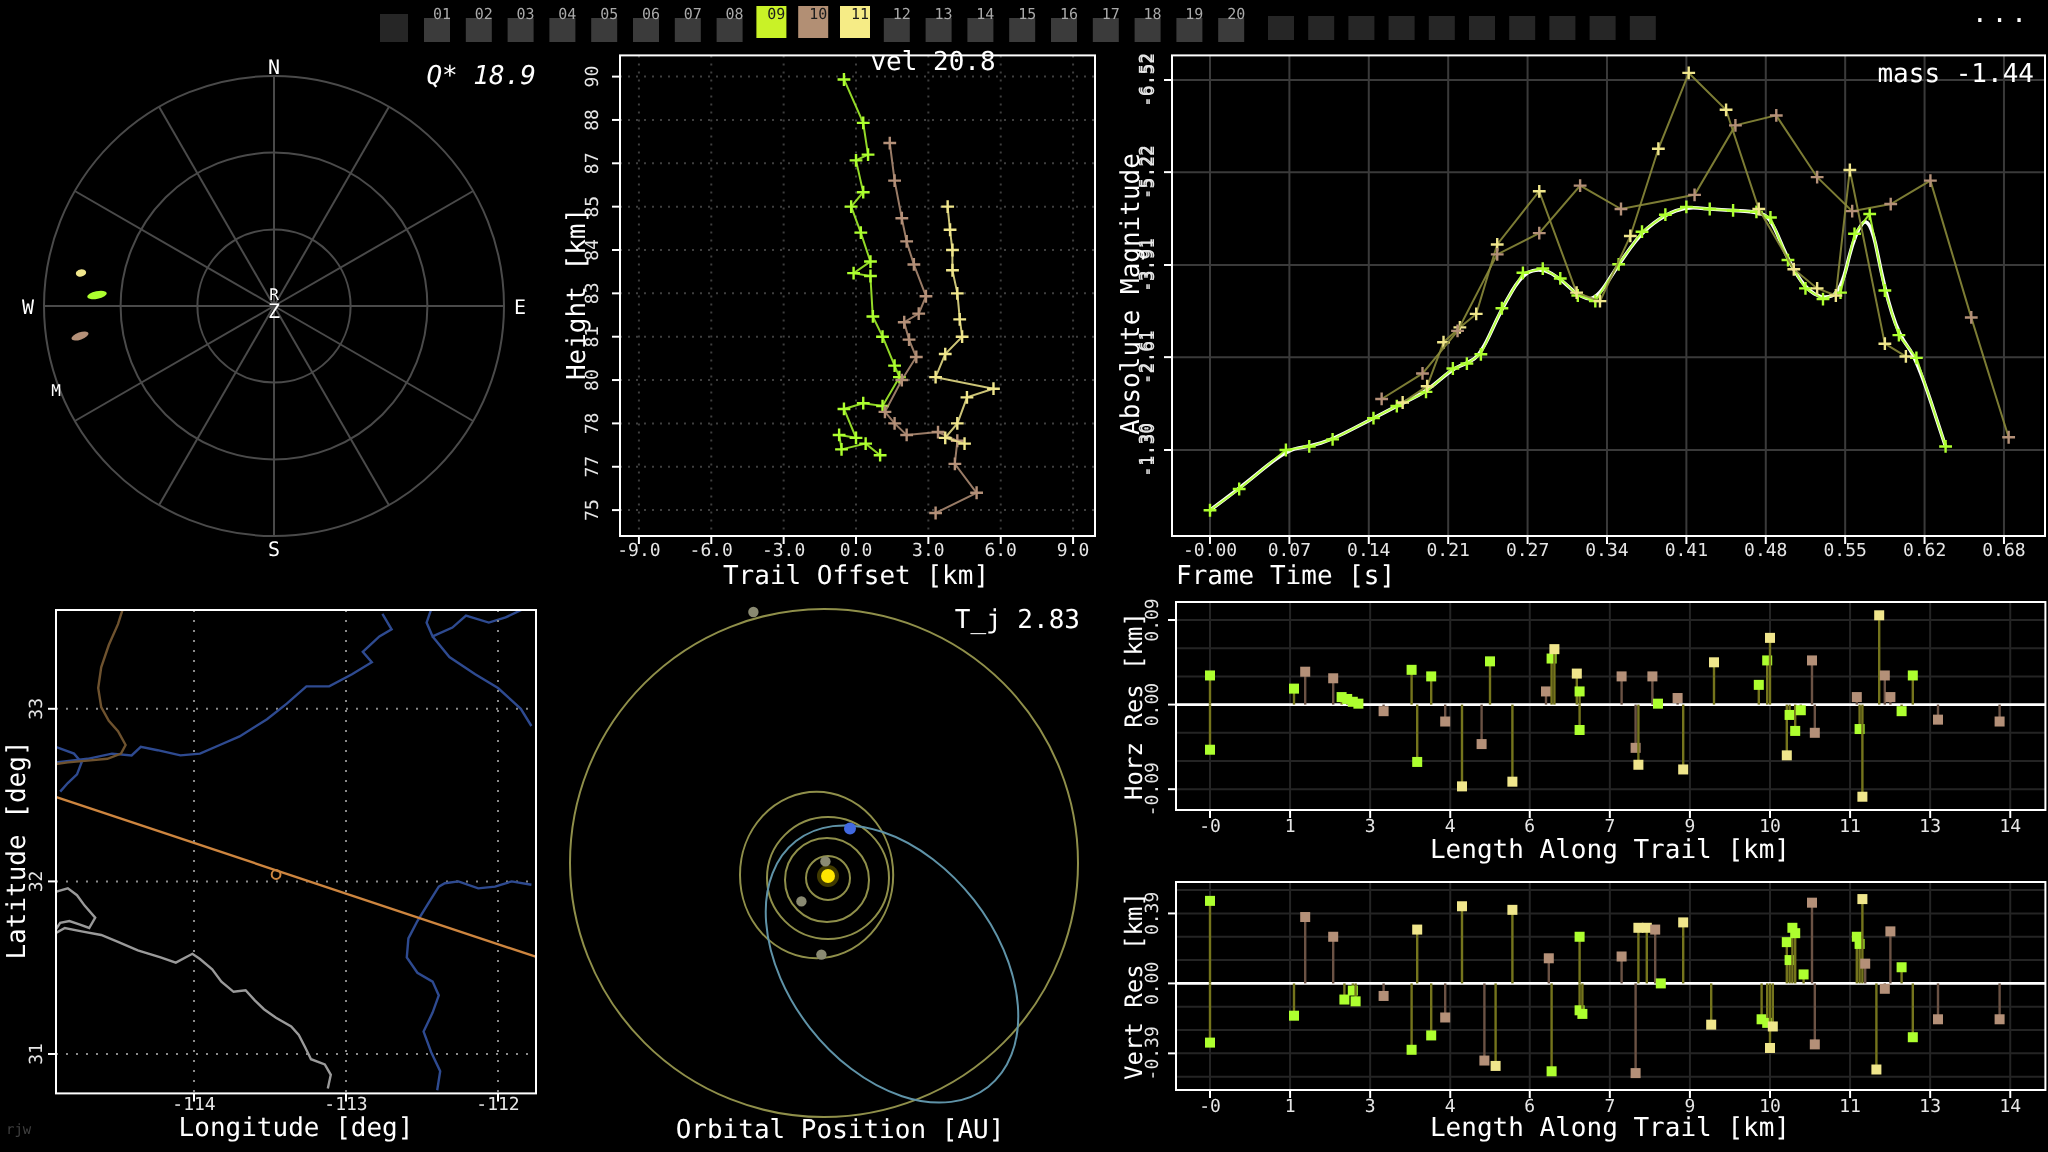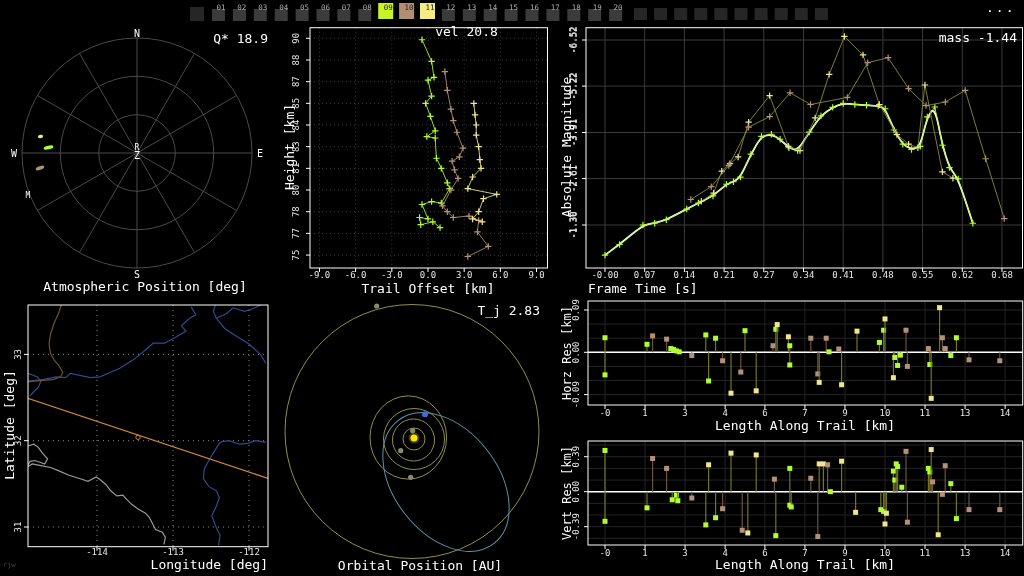--- a/index.html
+++ b/index.html
@@ -3,31 +3,31 @@
 <meta charset="utf-8">
 <style>
   html,body{margin:0;padding:0;background:#000;}
   #app{position:relative;width:1024px;height:576px;background:#000;overflow:hidden;
        font-family:"DejaVu Sans Mono",monospace;color:#fff;}
   #cv{position:absolute;left:0;top:0;}
   .lbl{position:absolute;white-space:nowrap;font-size:13px;color:#fff;}
   .rot{transform:translate(-50%,-50%) rotate(-90deg);transform-origin:center;}
   #timestamp{left:8px;top:5px;font-size:13.5px;}
   #menu-dots{left:986px;top:0px;font-size:13px;letter-spacing:2px;cursor:pointer;}
-  #q-label{left:158px;top:31px;width:110px;text-align:right;}
+  #q-label{left:158px;top:31px;width:110px;text-align:right;font-style:italic;}
   #vel-label{left:390px;top:24px;width:153px;text-align:center;}
   #mass-label{left:849px;top:30px;width:168px;text-align:right;}
   #tj-label{left:399px;top:303px;width:141px;text-align:right;}
   #xlabel-atmo{left:0px;top:279px;width:290px;text-align:center;}
   #xlabel-trail{left:308px;top:281px;width:240px;text-align:center;}
   #ylabel-trail{left:289px;top:147px;}
   #xlabel-mag{left:588px;top:281px;width:434px;text-align:left;}
   #ylabel-mag{left:566px;top:147px;}
   #ylabel-map{left:9px;top:425px;}
-  #xlabel-map{left:28px;top:557px;width:240px;text-align:right;}
+  #xlabel-map{left:28px;top:557px;width:240px;text-align:center;}
   #xlabel-orbital{left:289px;top:558px;width:262px;text-align:center;}
   #ylabel-horz{left:567px;top:353px;font-size:12px;}
   #xlabel-horz{left:588px;top:418px;width:434px;text-align:center;}
   #ylabel-vert{left:567px;top:493px;font-size:12px;}
   #xlabel-vert{left:588px;top:557px;width:434px;text-align:center;}
   #watermark{left:3px;top:561px;font-size:7px;color:#3f3f3f;}
   text{font-family:"DejaVu Sans Mono",monospace;}
   .tk{font-size:9px;fill:#e6e6e6;}
   .cp{font-size:10px;fill:#ffffff;}
   .cz{font-size:8px;fill:#ffffff;}
@@ -725,21 +725,20 @@
       </g>
     </svg>
 
 <div class="lbl" id="menu-dots">...</div>
 
 <div class="lbl" id="q-label">Q* 18.9</div>
 <div class="lbl" id="vel-label">vel 20.8</div>
 <div class="lbl" id="mass-label">mass -1.44</div>
 <div class="lbl" id="tj-label">T_j 2.83</div>
 
-<div class="lbl" id="xlabel-atmo">Atmospheric Position [deg]</div>
 <div class="lbl" id="xlabel-trail">Trail Offset [km]</div>
 <div class="lbl rot" id="ylabel-trail">Height [km]</div>
 <div class="lbl" id="xlabel-mag">Frame Time [s]</div>
 <div class="lbl rot" id="ylabel-mag">Absolute Magnitude</div>
 <div class="lbl rot" id="ylabel-map">Latitude [deg]</div>
 <div class="lbl" id="xlabel-map">Longitude [deg]</div>
 <div class="lbl" id="xlabel-orbital">Orbital Position [AU]</div>
 <div class="lbl rot" id="ylabel-horz">Horz Res [km]</div>
 <div class="lbl" id="xlabel-horz">Length Along Trail [km]</div>
 <div class="lbl rot" id="ylabel-vert">Vert Res [km]</div>

